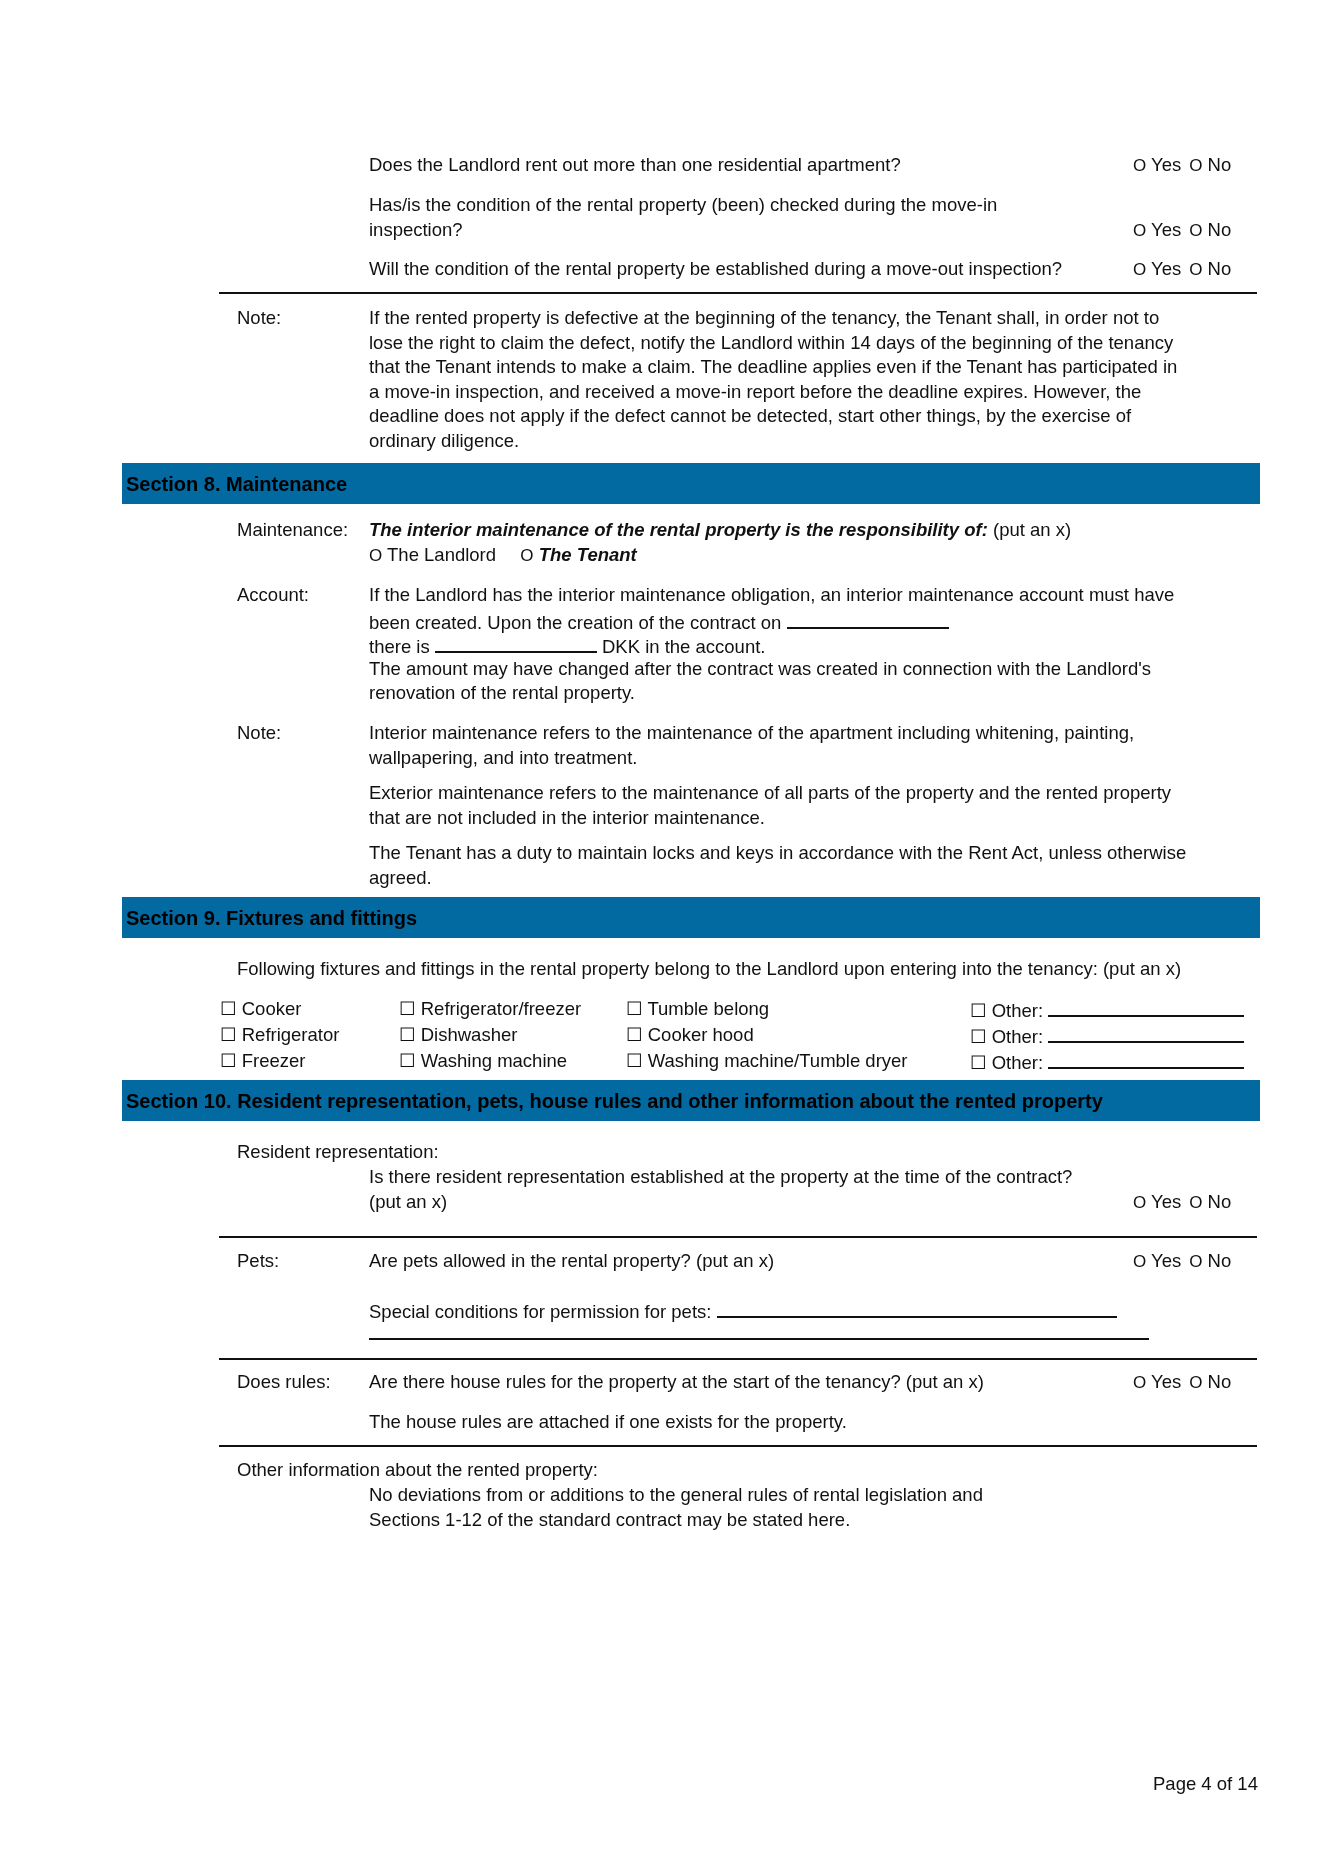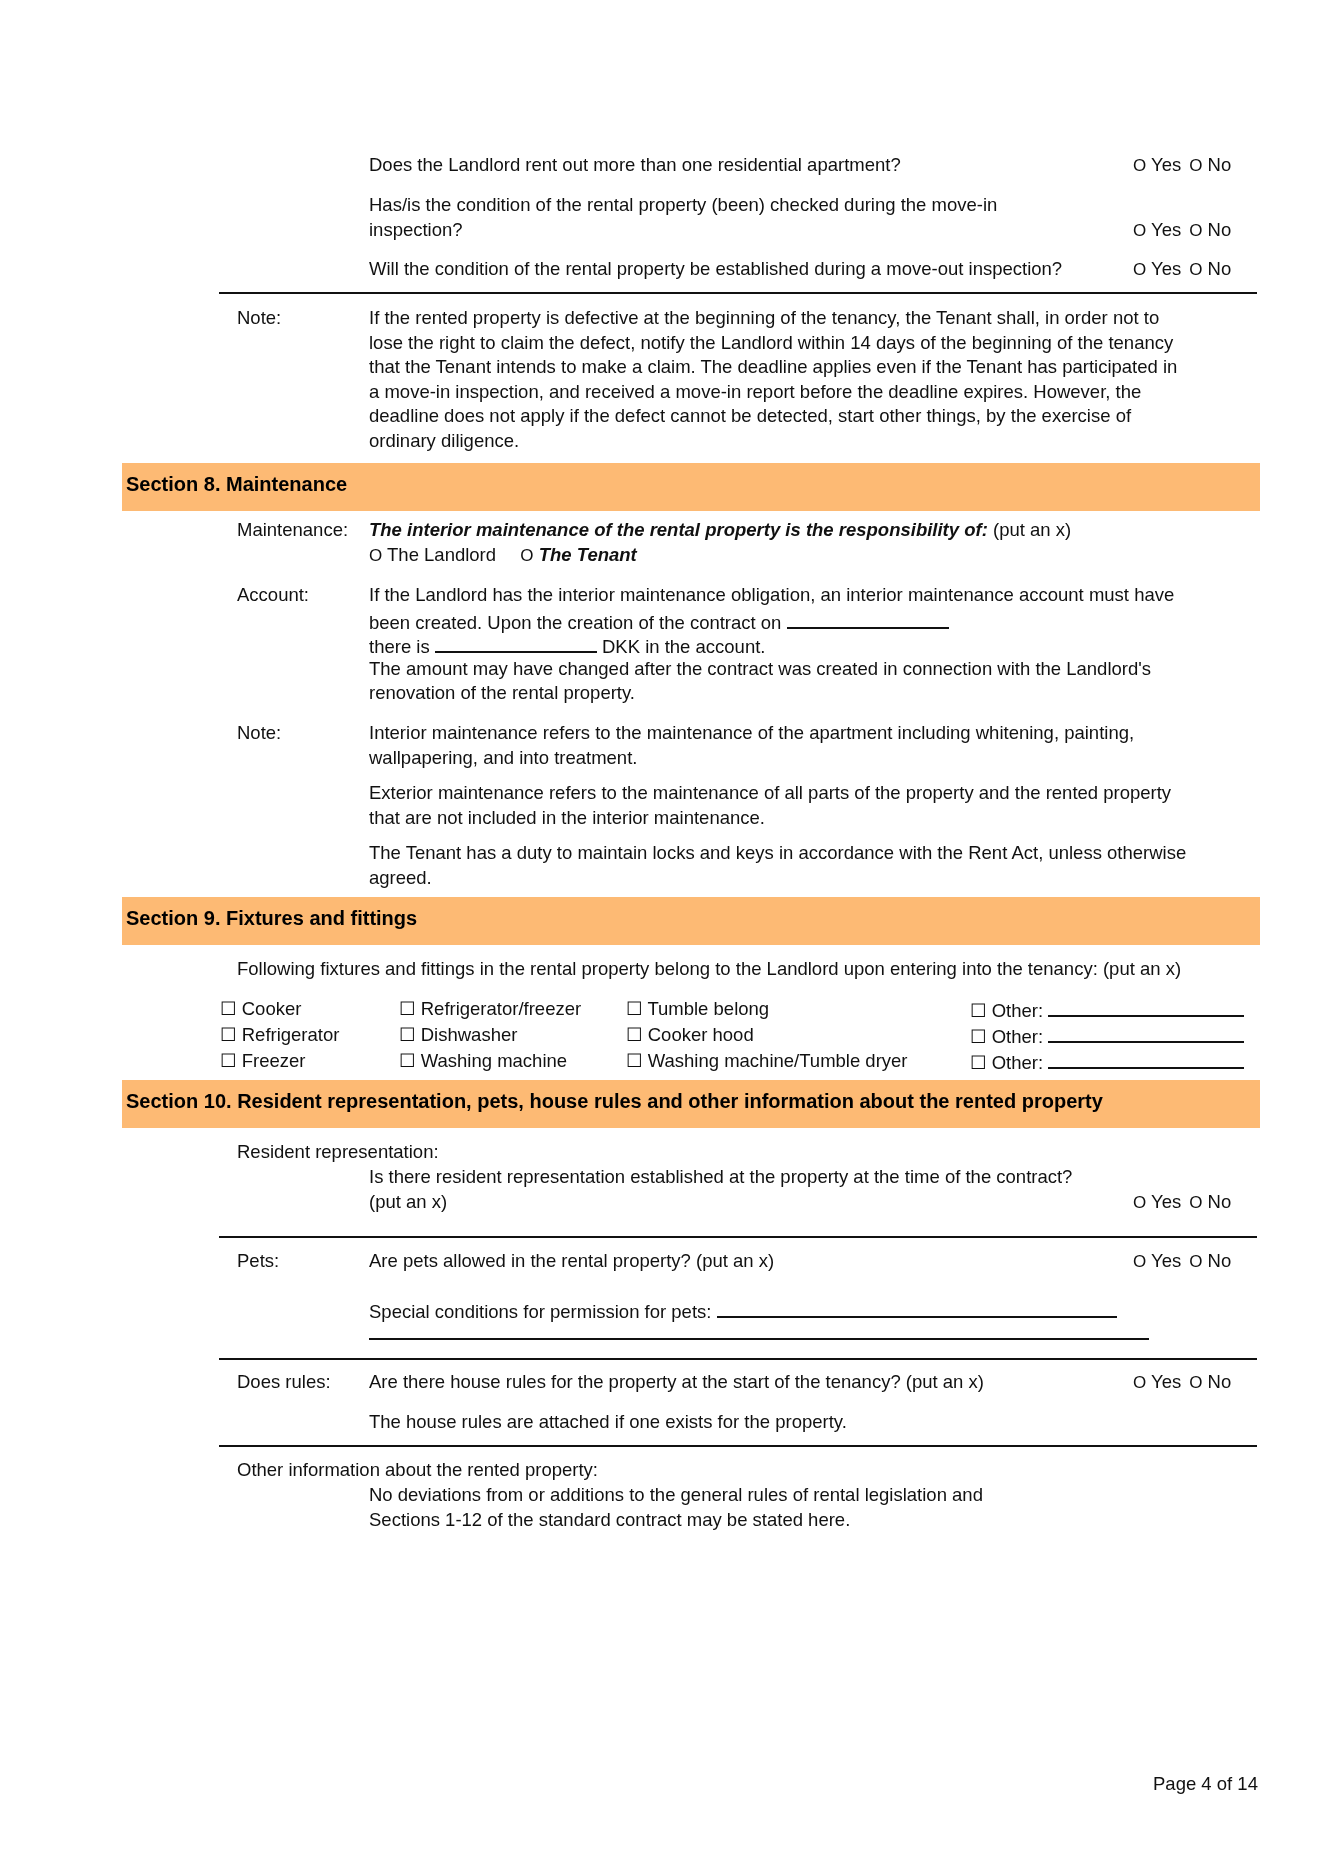--- a/index.html
+++ b/index.html
@@ -8,22 +8,22 @@
     font-family: "Liberation Sans", sans-serif; font-size: 18.5px; color: #111;
   }
   .abs { position: absolute; white-space: nowrap; line-height: 24.5px; }
   .lbl { left: 220px; margin-left: 17px; }
   .c2 { left: 369px; }
   .yn { left: 1133px; }
   .yn .r { display: inline-block; }
   .yn .gap { display: inline-block; width: 8px; }
   .hr { position: absolute; height: 2px; background: #111; }
   .bar {
-    position: absolute; left: 122px; width: 1138px; height: 48px;
-    background: #fdba74;
+    position: absolute; left: 122px; width: 1138px; height: 41px;
+    background: #0369a1;
   }
   .bar span {
     position: absolute; left: 4px; top: 10px; font-weight: bold; font-size: 20px;
     white-space: nowrap; color: #000;
   }
   .blank { display: inline-block; border-bottom: 2px solid #111; height: 19px; vertical-align: baseline; }
   .bi { font-weight: bold; font-style: italic; }
   .cb { position: absolute; white-space: nowrap; line-height: 26px; }
   .radio-glyph { font-size: 17px; }
 </style>

